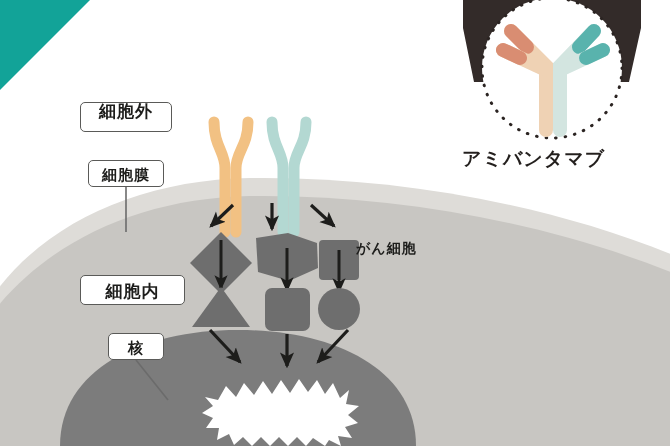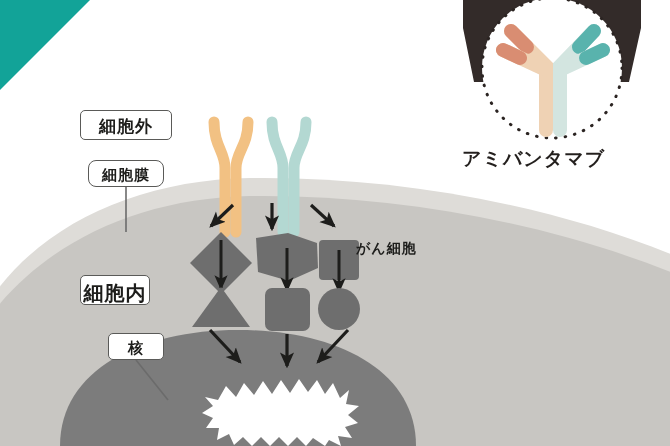--- a/index.html
+++ b/index.html
@@ -21,23 +21,23 @@
     border:1.6px solid #5a5a58;
     border-radius:5px;
     color:#1d1d1b;
     font-weight:bold;
     text-align:center;
     letter-spacing:1px;
     line-height:1;
     white-space:nowrap;
     box-sizing:border-box;
   }
-  #chip-extracellular{left:80px;top:110px;width:92px;height:30px;font-size:17px;padding-top:7px;}
-  #chip-membrane{left:88px;top:160px;width:76px;height:27px;font-size:15px;padding-top:6px;border-radius:8px;}
-  #chip-intracellular{left:80px;top:275px;width:70px;height:30px;font-size:20px;padding-top:7px;}
+  #chip-extracellular{left:80px;top:102px;width:92px;height:30px;font-size:17px;}
+  #chip-membrane{left:88px;top:160px;width:76px;height:27px;font-size:15px;padding-top:6px;}
+  #chip-intracellular{left:80px;top:275px;width:105px;height:30px;font-size:17px;padding-top:7px;}
   #chip-nucleus{left:108px;top:333px;width:56px;height:27px;font-size:15px;padding-top:6px;}
 
   .plainlabel{
     position:absolute;
     color:#1d1d1b;
     font-weight:bold;
     font-size:14px;
     letter-spacing:1px;
     white-space:nowrap;
   }

